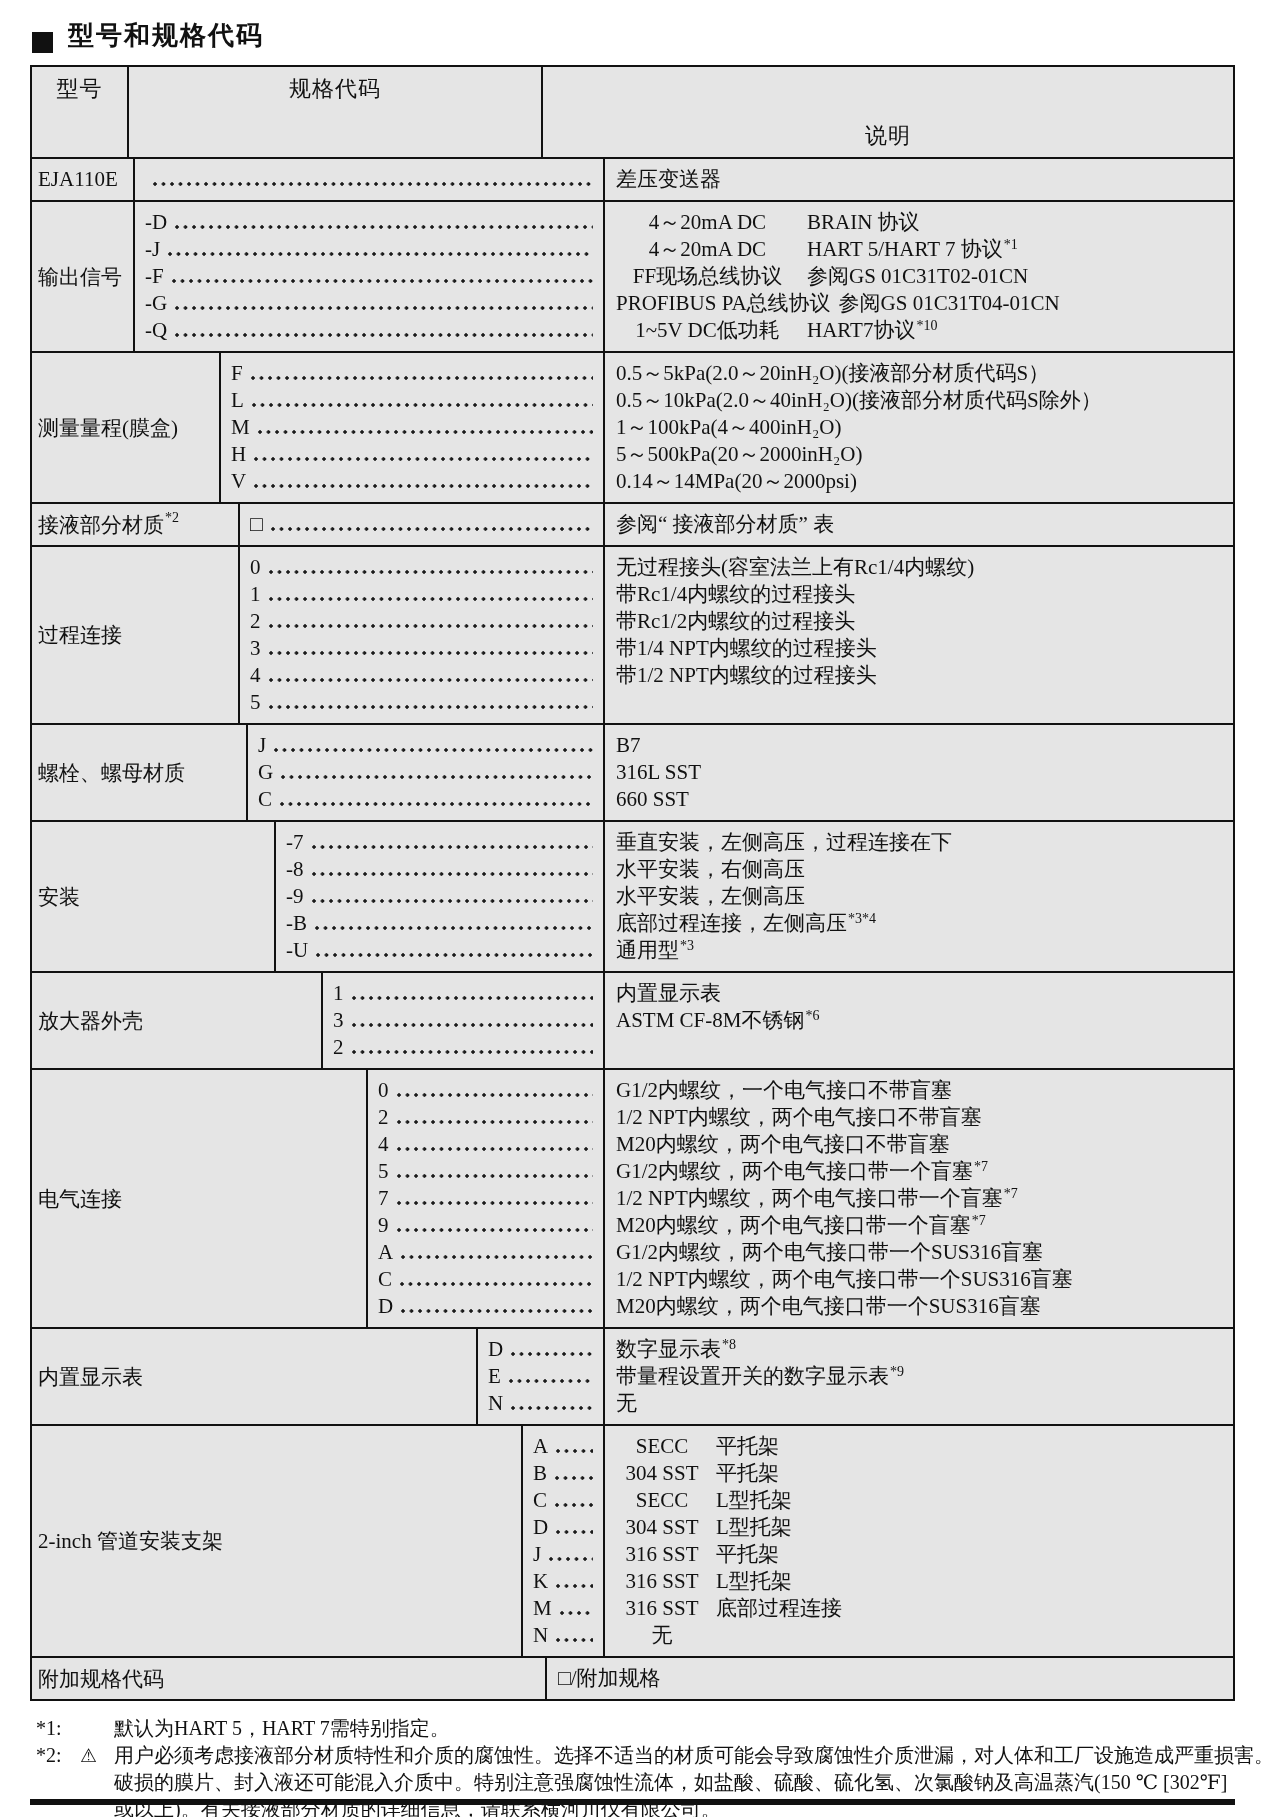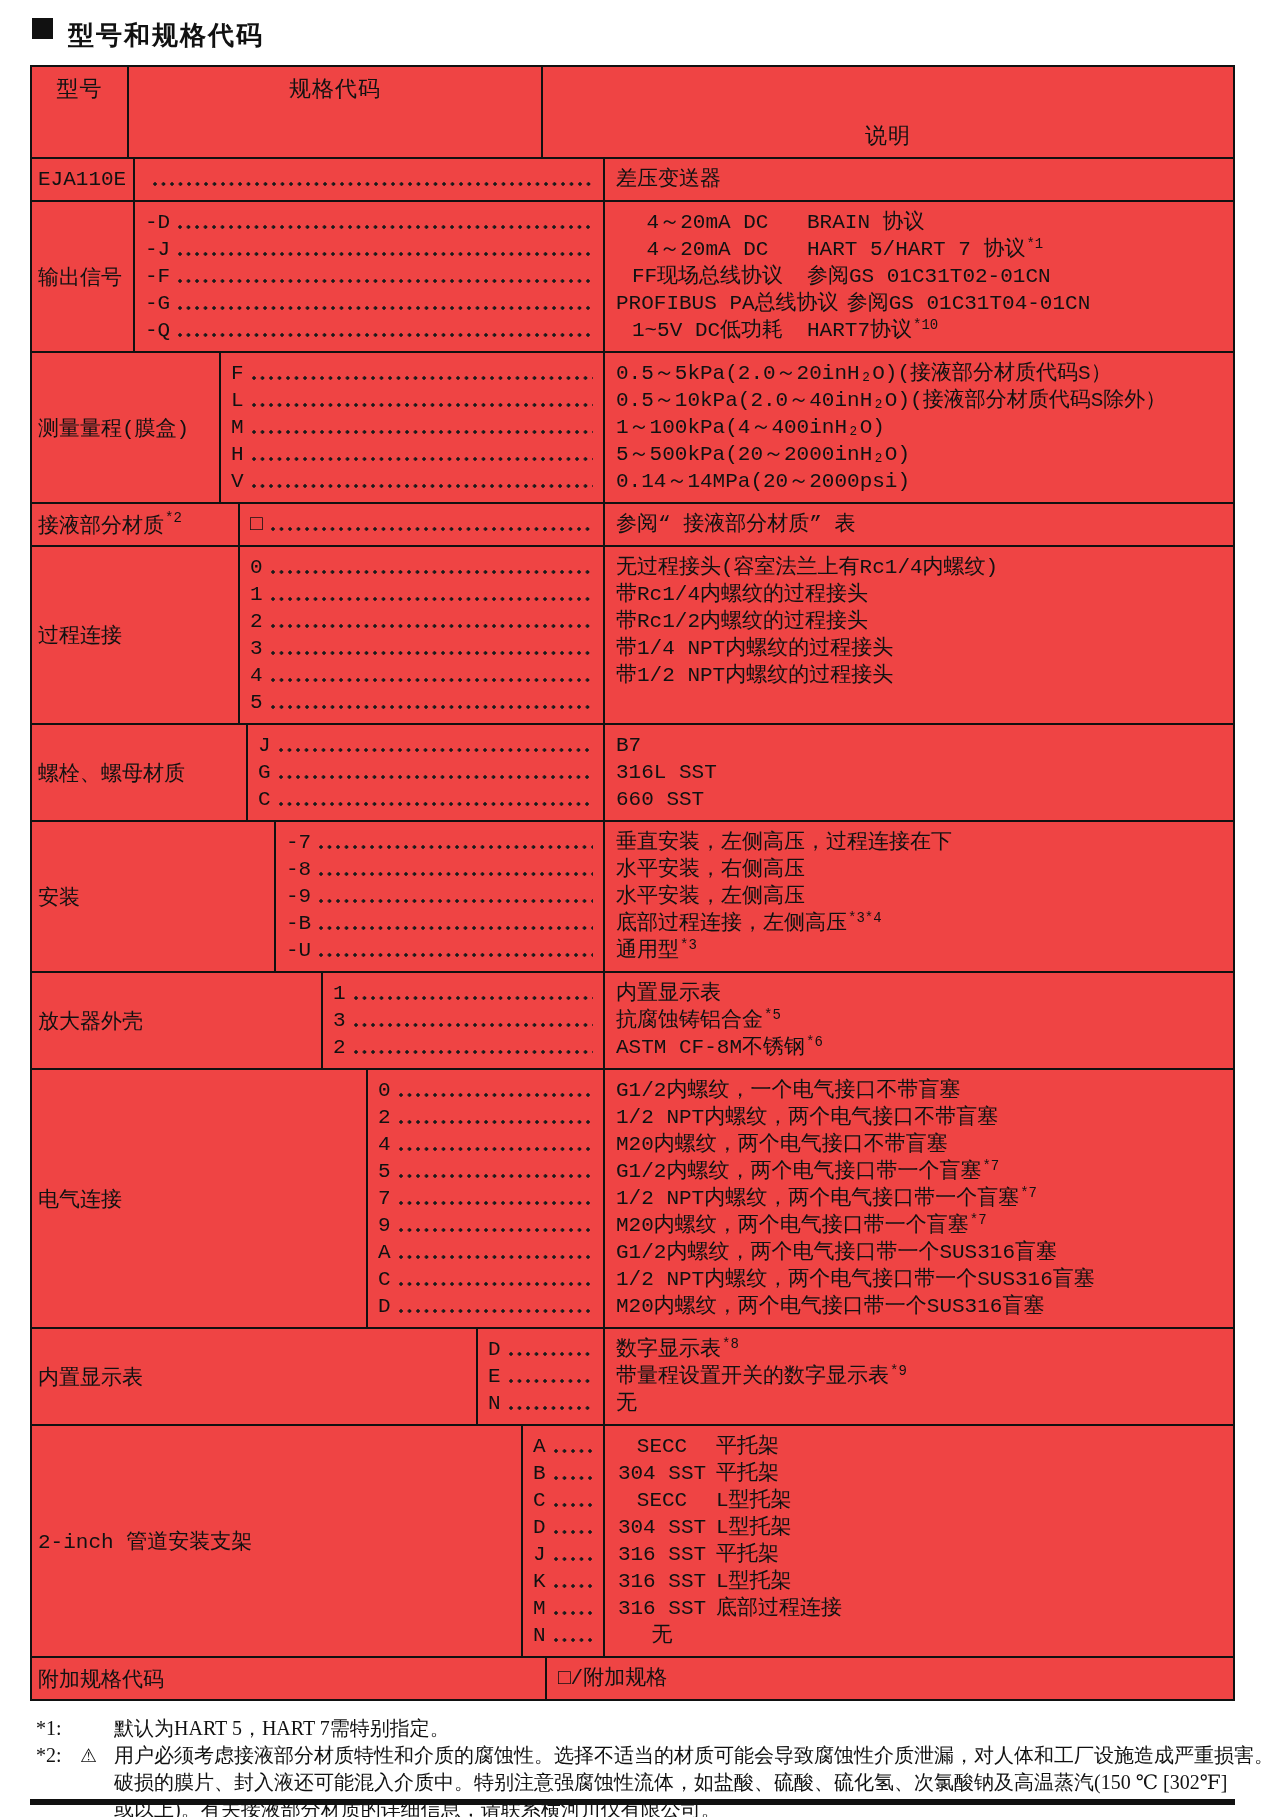--- a/index.html
+++ b/index.html
@@ -3,26 +3,26 @@
 <meta charset="utf-8">
 <style>
   html,body{margin:0;padding:0;}
   body{
     width:1262px;height:1817px;background:#ffffff;color:#111;
     font-family:"Liberation Serif","DejaVu Serif","DejaVu Sans",serif;
     position:relative;overflow:hidden;
   }
   .page{padding:14px 27px 0 30px;}
   
-  .title-row{display:flex;align-items:flex-start;gap:15px;margin:4px 0 12px 2px;
+  .title-row{display:flex;align-items:flex-end;gap:15px;margin:4px 0 12px 2px;
     font-family:"Liberation Sans","DejaVu Sans",sans-serif;}
   .title-sq{width:21px;height:21px;background:#111;flex:0 0 auto;}
   .title-text{font-size:26px;font-weight:bold;letter-spacing:2px;}
   
-  .spec-table{border:2px solid #111;background:#ef4444;font-family:Liberation Mono, monospace;}
+  .spec-table{border:2px solid #111;background:#e5e5e5;}
   .thead{display:flex;border-bottom:2px solid #111;font-size:22px;}
   .thead .th{padding:7px 0 6px 0;text-align:center;letter-spacing:1px;}
   .th-model{width:95px;border-right:2px solid #111;}
   .th-code{width:412px;border-right:2px solid #111;}
   .th-desc{flex:1;margin-top:47px;}
   .sect{display:flex;border-bottom:2px solid #111;}
   .sect:last-child{border-bottom:none;}
   .lab{border-right:2px solid #111;display:flex;align-items:center;
        padding-left:6px;font-size:21px;white-space:nowrap;flex:0 0 auto;}
   .codes{border-right:2px solid #111;padding:7px 0 7px 10px;flex:0 0 auto;}
@@ -332,24 +332,20 @@
             <div class="cl">
               <span class="c">2</span>
               <span class="dots"></span>
             </div>
           </div>
           <div class="descs">
             <div class="dl">
               <span class="d">内置显示表</span>
             </div>
             <div class="dl">
-              <span class="d">抗腐蚀铸铝合金</span>
-              <sup class="mk">*5</sup>
-            </div>
-            <div class="dl">
               <span class="d">ASTM CF-8M不锈钢</span>
               <sup class="mk">*6</sup>
             </div>
           </div>
         </div>
         <div class="sect">
           <div class="lab" style="width: 328px;">
             <span>电气连接</span>
           </div>
           <div class="codes" style="width: 225px;">

